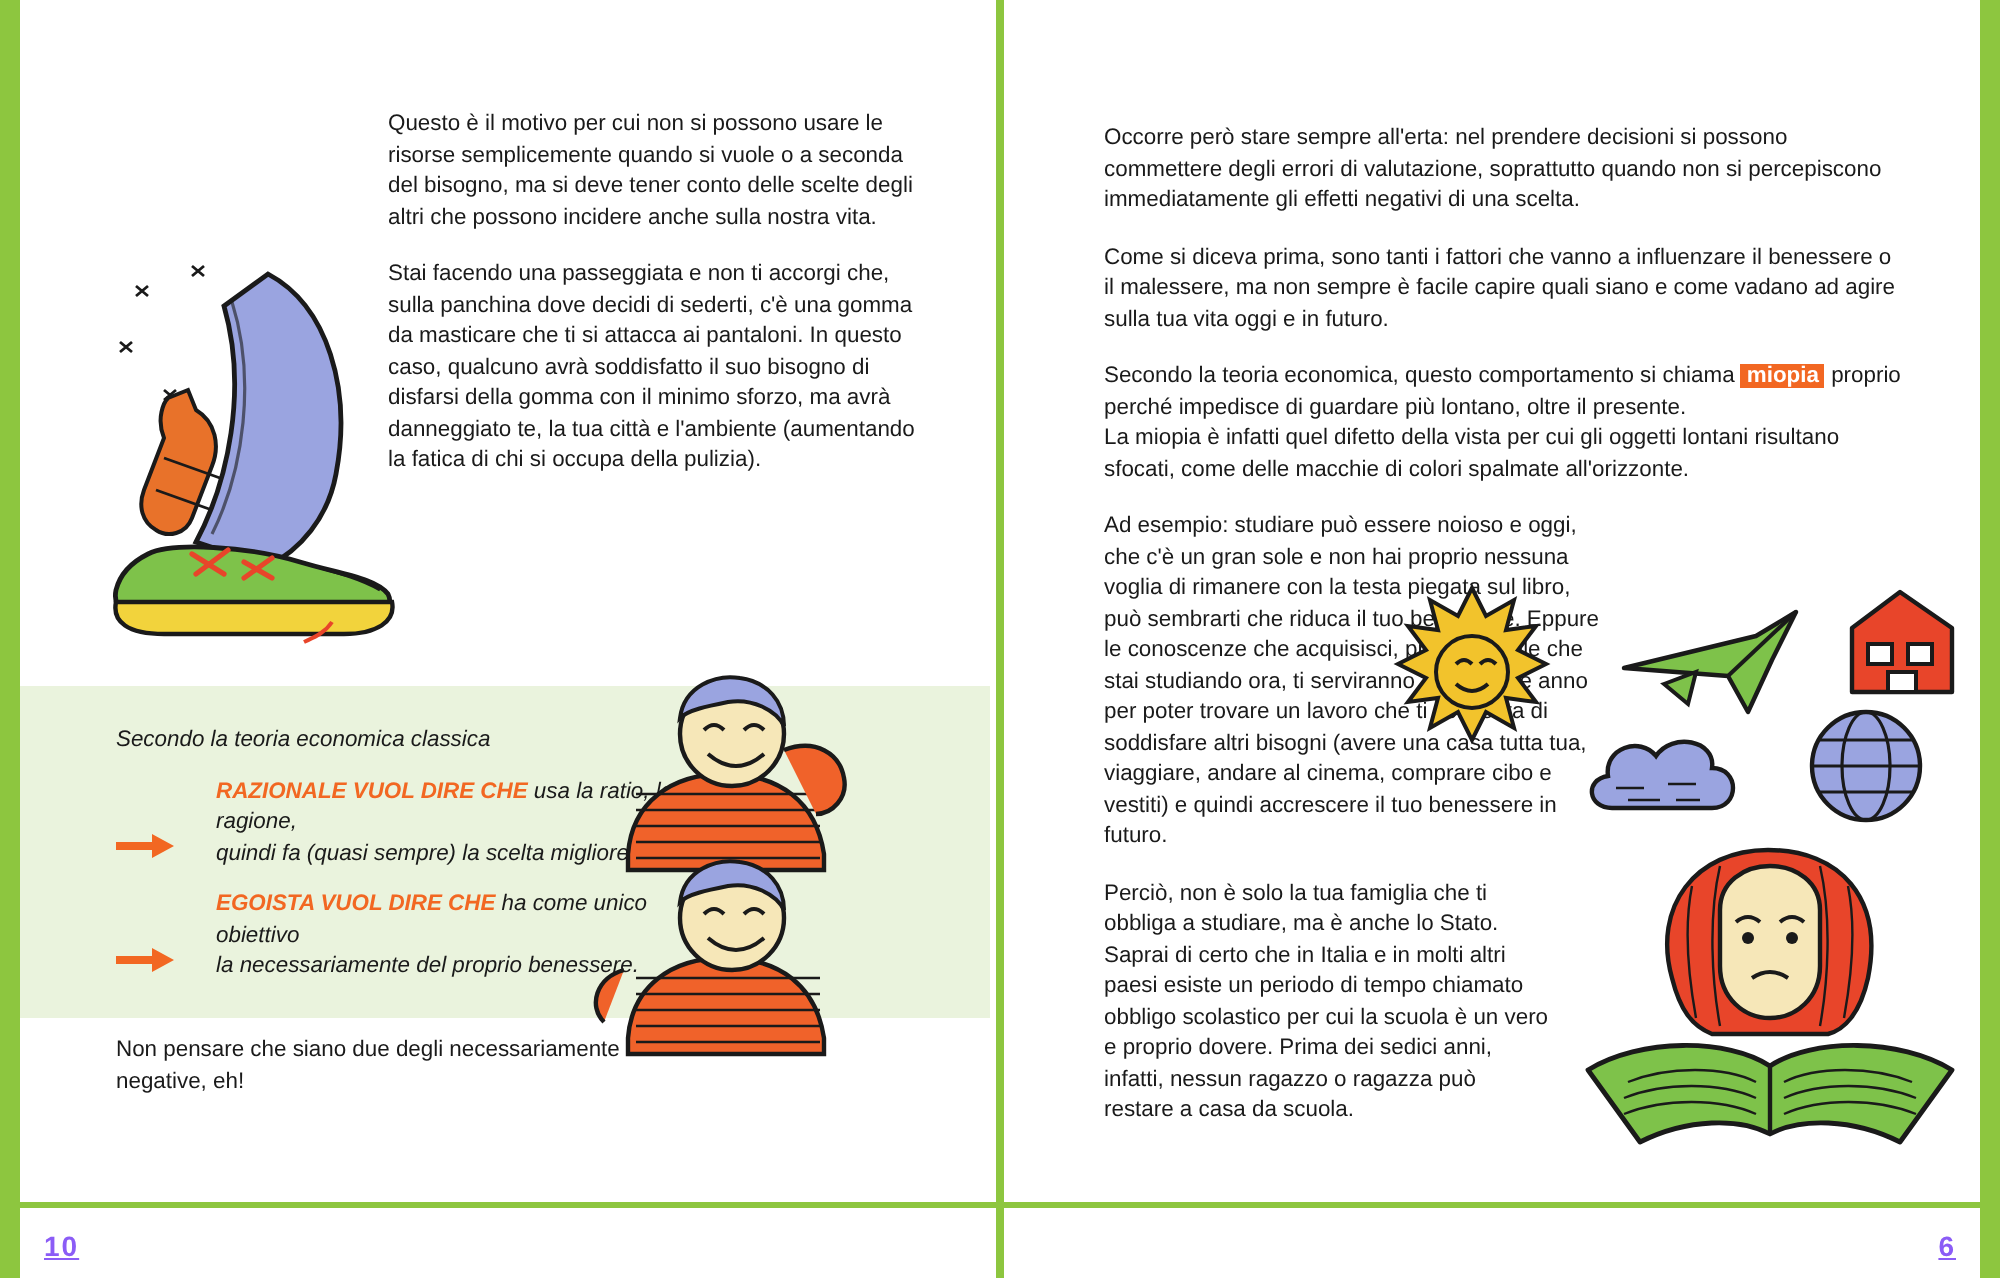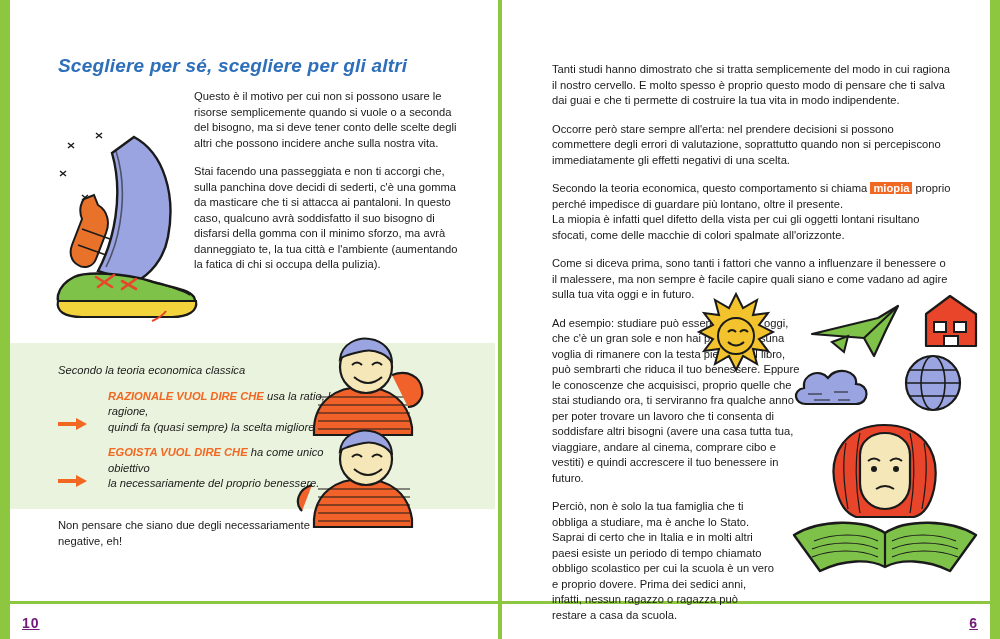--- a/index.html
+++ b/index.html
@@ -42,21 +42,21 @@
     bottom: 35px;
     height: 3px;
     background: #8dc63f;
   }
 
   .folio {
     position: absolute;
     bottom: 8px;
     font-size: 14px;
     font-weight: bold;
-    color: #701a75;
+    color: #8b5cf6;
     letter-spacing: 1px;
     text-decoration: underline;
   }
   .folio.left  { left: 22px; }
   .folio.right { right: 22px; }
 
   
   .col-left {
     position: absolute;
     left: 58px;
@@ -167,21 +167,20 @@
 
 <div class="edge-bar left"></div>
 <div class="edge-bar right"></div>
 <div class="center-rule"></div>
 <div class="bottom-rule"></div>
 
 <div class="folio left">10</div>
 <div class="folio right">6</div>
 
 <div class="col-left">
-  <h1 class="article-title">Scegliere per sé, scegliere per gli altri</h1>
   <div class="indent-block">
     <p>Questo è il motivo per cui non si possono usare le risorse semplicemente quando si vuole o a seconda del bisogno, ma si deve tener conto delle scelte degli altri che possono incidere anche sulla nostra vita.</p>
     <p>Stai facendo una passeggiata e non ti accorgi che, sulla panchina dove decidi di sederti, c'è una gomma da masticare che ti si attacca ai pantaloni. In questo caso, qualcuno avrà soddisfatto il suo bisogno di disfarsi della gomma con il minimo sforzo, ma avrà danneggiato te, la tua città e l'ambiente (aumentando la fatica di chi si occupa della pulizia).</p>
   </div>
 </div>
 
 <div class="illo illo-shoe">
 <svg width="170" height="200" viewBox="0 0 170 200" xmlns="http://www.w3.org/2000/svg">
 
   <g stroke="#1a1a1a" stroke-width="1.4" fill="none">
@@ -278,27 +277,26 @@
     <path d="M44 24 C46 8 62 2 74 4 C88 6 96 16 96 28 C92 20 80 14 68 16 C58 18 48 20 44 24Z" fill="#9aa4e0" stroke="#1a1a1a" stroke-width="2"></path>
     <path d="M56 30 q5 -5 10 0" fill="none" stroke="#1a1a1a" stroke-width="2"></path>
     <path d="M76 30 q5 -5 10 0" fill="none" stroke="#1a1a1a" stroke-width="2"></path>
     <path d="M58 42 q14 12 28 0" fill="none" stroke="#1a1a1a" stroke-width="2"></path>
     <path d="M16 58 C2 62 -2 76 6 84" fill="#f0622a" stroke="#1a1a1a" stroke-width="2.2"></path>
   </g>
 </svg>
 </div>
 
 <div class="col-right">
-  <p>Tanti studi hanno dimostrato che si tratta semplicemente del modo in cui ragiona il nostro cervello. E molto spesso è proprio questo modo di pensare che ti salva dai guai e che ti permette di costruire la tua vita in modo indipendente.</p>
   <p>Occorre però stare sempre all'erta: nel prendere decisioni si possono commettere degli errori di valutazione, soprattutto quando non si percepiscono immediatamente gli effetti negativi di una scelta.</p>
+  <p>Come si diceva prima, sono tanti i fattori che vanno a influenzare il benessere o il malessere, ma non sempre è facile capire quali siano e come vadano ad agire sulla tua vita oggi e in futuro.</p>
   <p>
     <span>Secondo la teoria economica, questo comportamento si chiama </span><span class="hl-orange">miopia</span><span> proprio perché impedisce di guardare più lontano, oltre il presente.</span><br>
     <span>La miopia è infatti quel difetto della vista per cui gli oggetti lontani risultano sfocati, come delle macchie di colori spalmate all'orizzonte.</span>
   </p>
-  <p>Come si diceva prima, sono tanti i fattori che vanno a influenzare il benessere o il malessere, ma non sempre è facile capire quali siano e come vadano ad agire sulla tua vita oggi e in futuro.</p>
   <p style="width:250px">Ad esempio: studiare può essere noioso e oggi, che c'è un gran sole e non hai proprio nessuna voglia di rimanere con la testa piegata sul libro, può sembrarti che riduca il tuo benessere. Eppure le conoscenze che acquisisci, proprio quelle che stai studiando ora, ti serviranno fra qualche anno per poter trovare un lavoro che ti consenta di soddisfare altri bisogni (avere una casa tutta tua, viaggiare, andare al cinema, comprare cibo e vestiti) e quindi accrescere il tuo benessere in futuro.</p>
   <p style="width:222px">Perciò, non è solo la tua famiglia che ti obbliga a studiare, ma è anche lo Stato. Saprai di certo che in Italia e in molti altri paesi esiste un periodo di tempo chiamato obbligo scolastico per cui la scuola è un vero e proprio dovere. Prima dei sedici anni, infatti, nessun ragazzo o ragazza può restare a casa da scuola.</p>
 </div>
 
 <div class="illo illo-sun">
 <svg width="92" height="92" viewBox="0 0 92 92" xmlns="http://www.w3.org/2000/svg">
   <g stroke="#1a1a1a" stroke-width="2" fill="#f2c32c">
     <path d="M46 4 l7 14 l14 -8 l-4 15 l15 -2 l-9 12 l14 7 l-14 7 l9 12 l-15 -2 l4 15 l-14 -8 l-7 14 l-7 -14 l-14 8 l4 -15 l-15 2 l9 -12 l-14 -7 l14 -7 l-9 -12 l15 2 l-4 -15 l14 8 z"></path>
   </g>
   <circle cx="46" cy="46" r="18" fill="#f2c32c" stroke="#1a1a1a" stroke-width="2"></circle>

